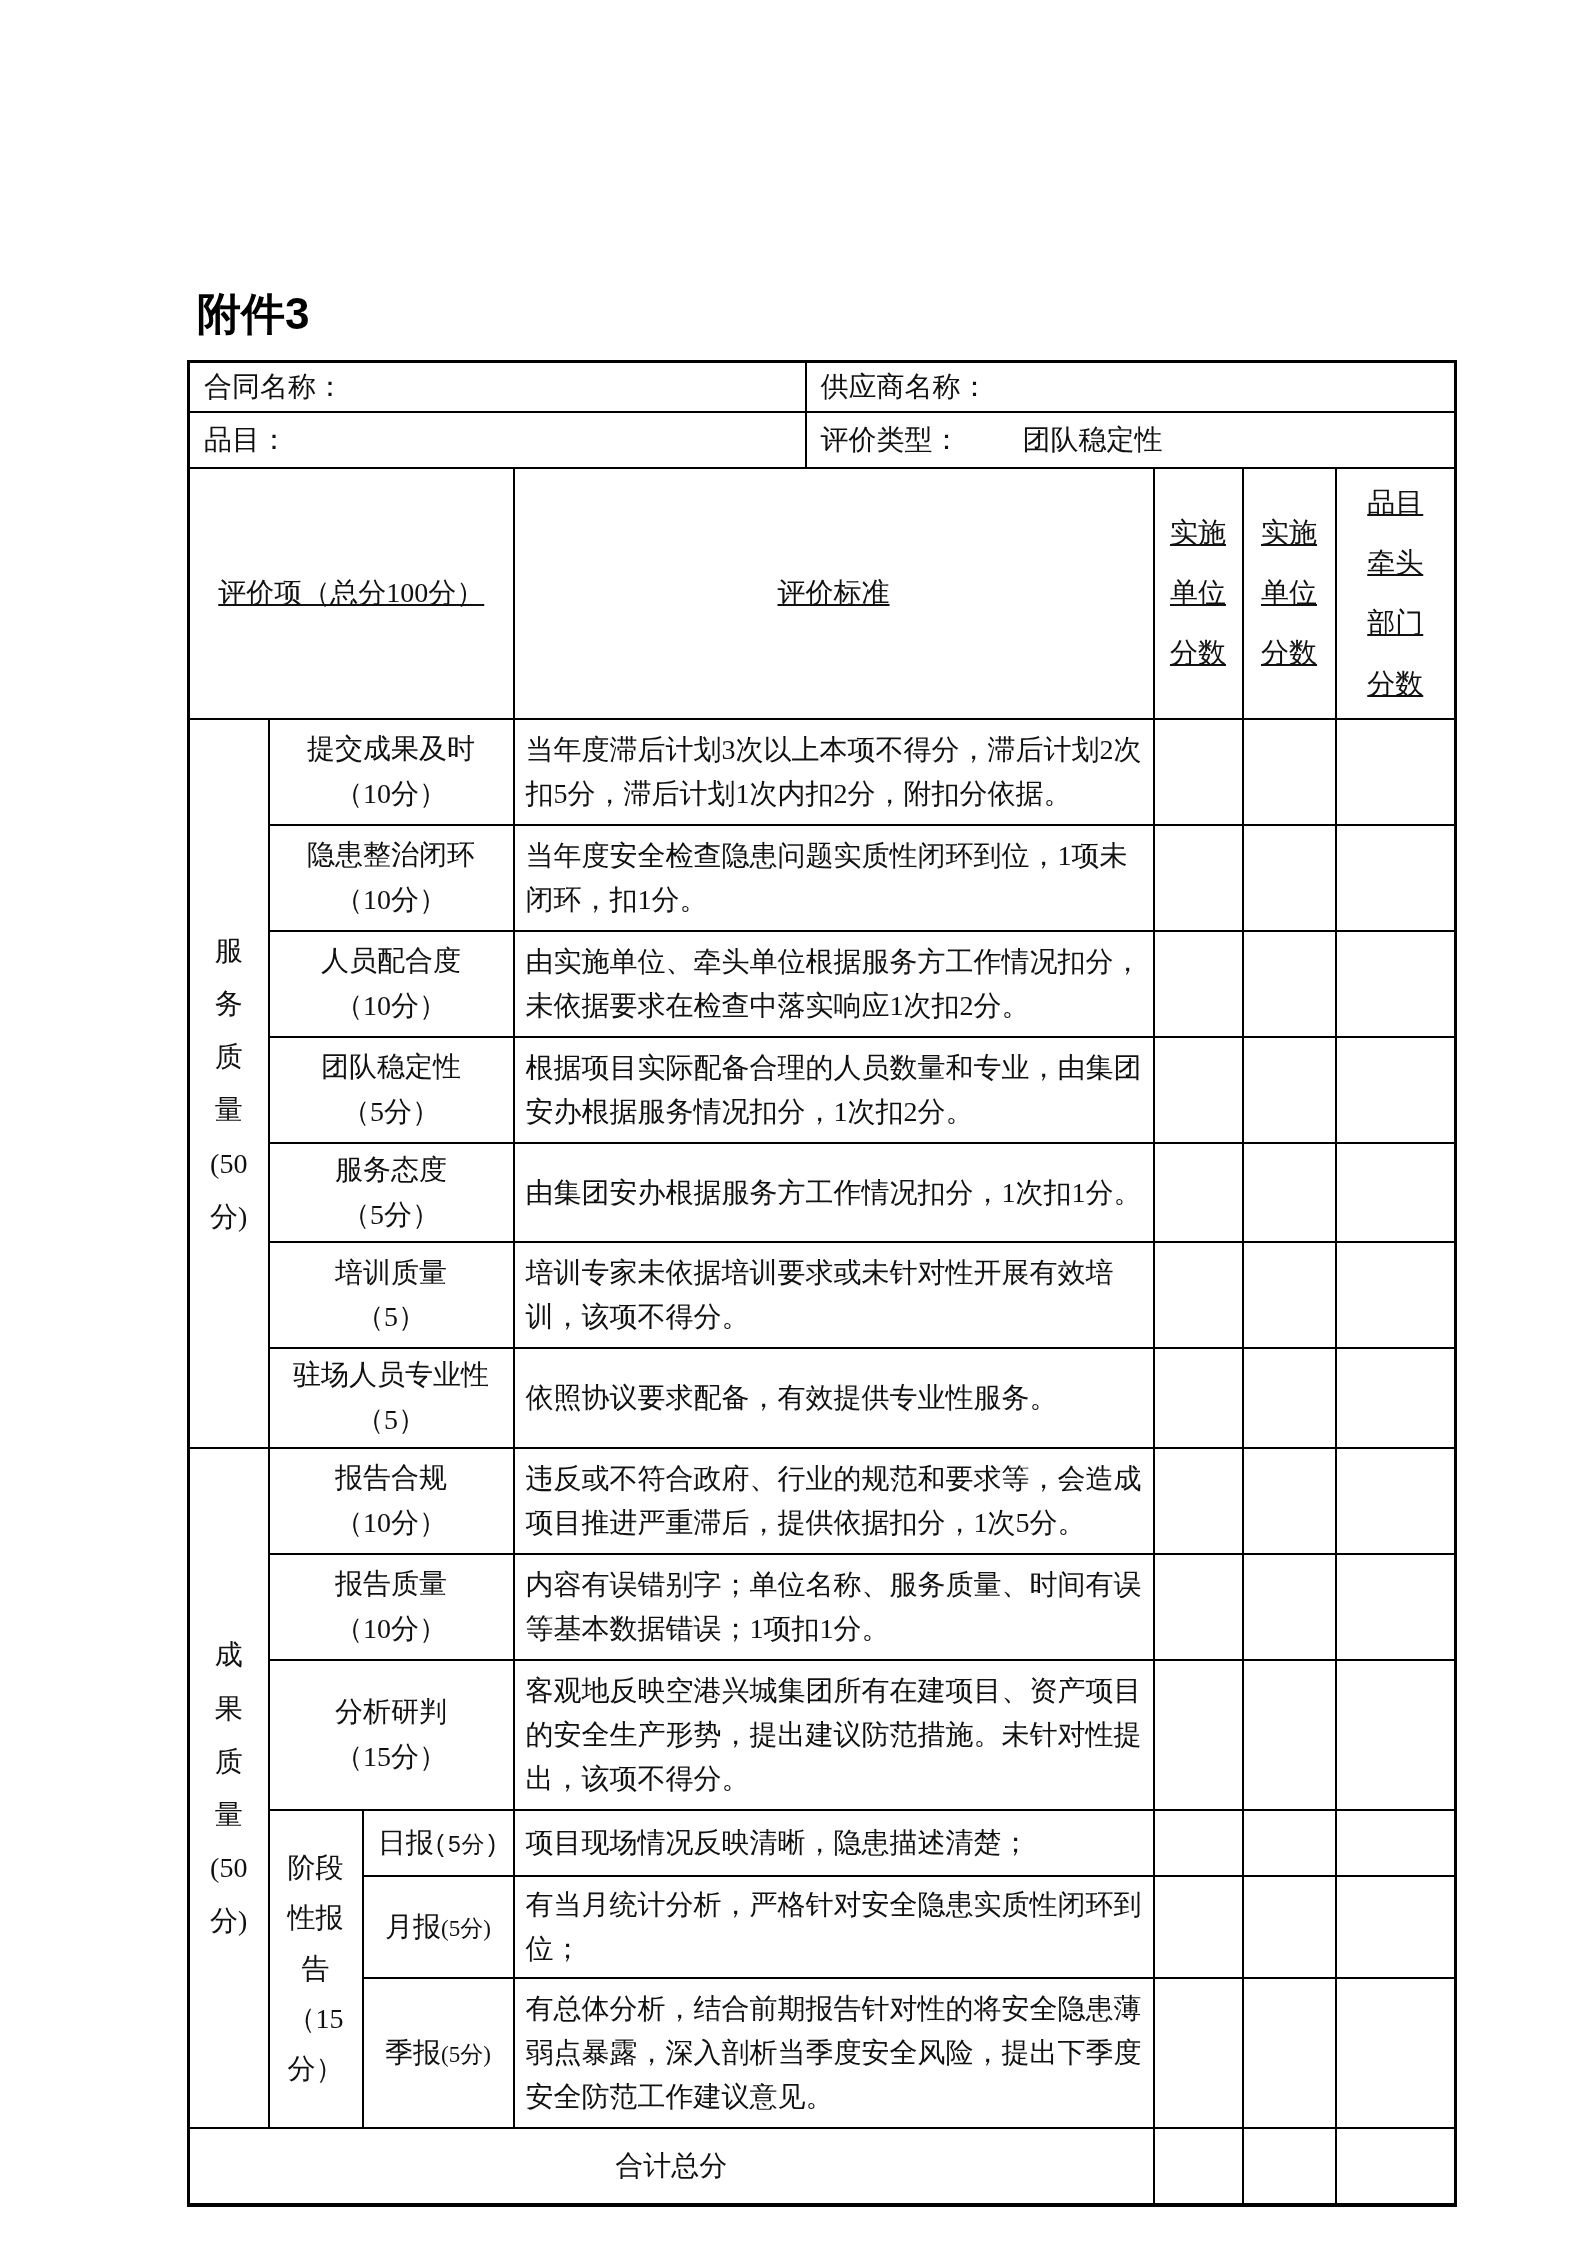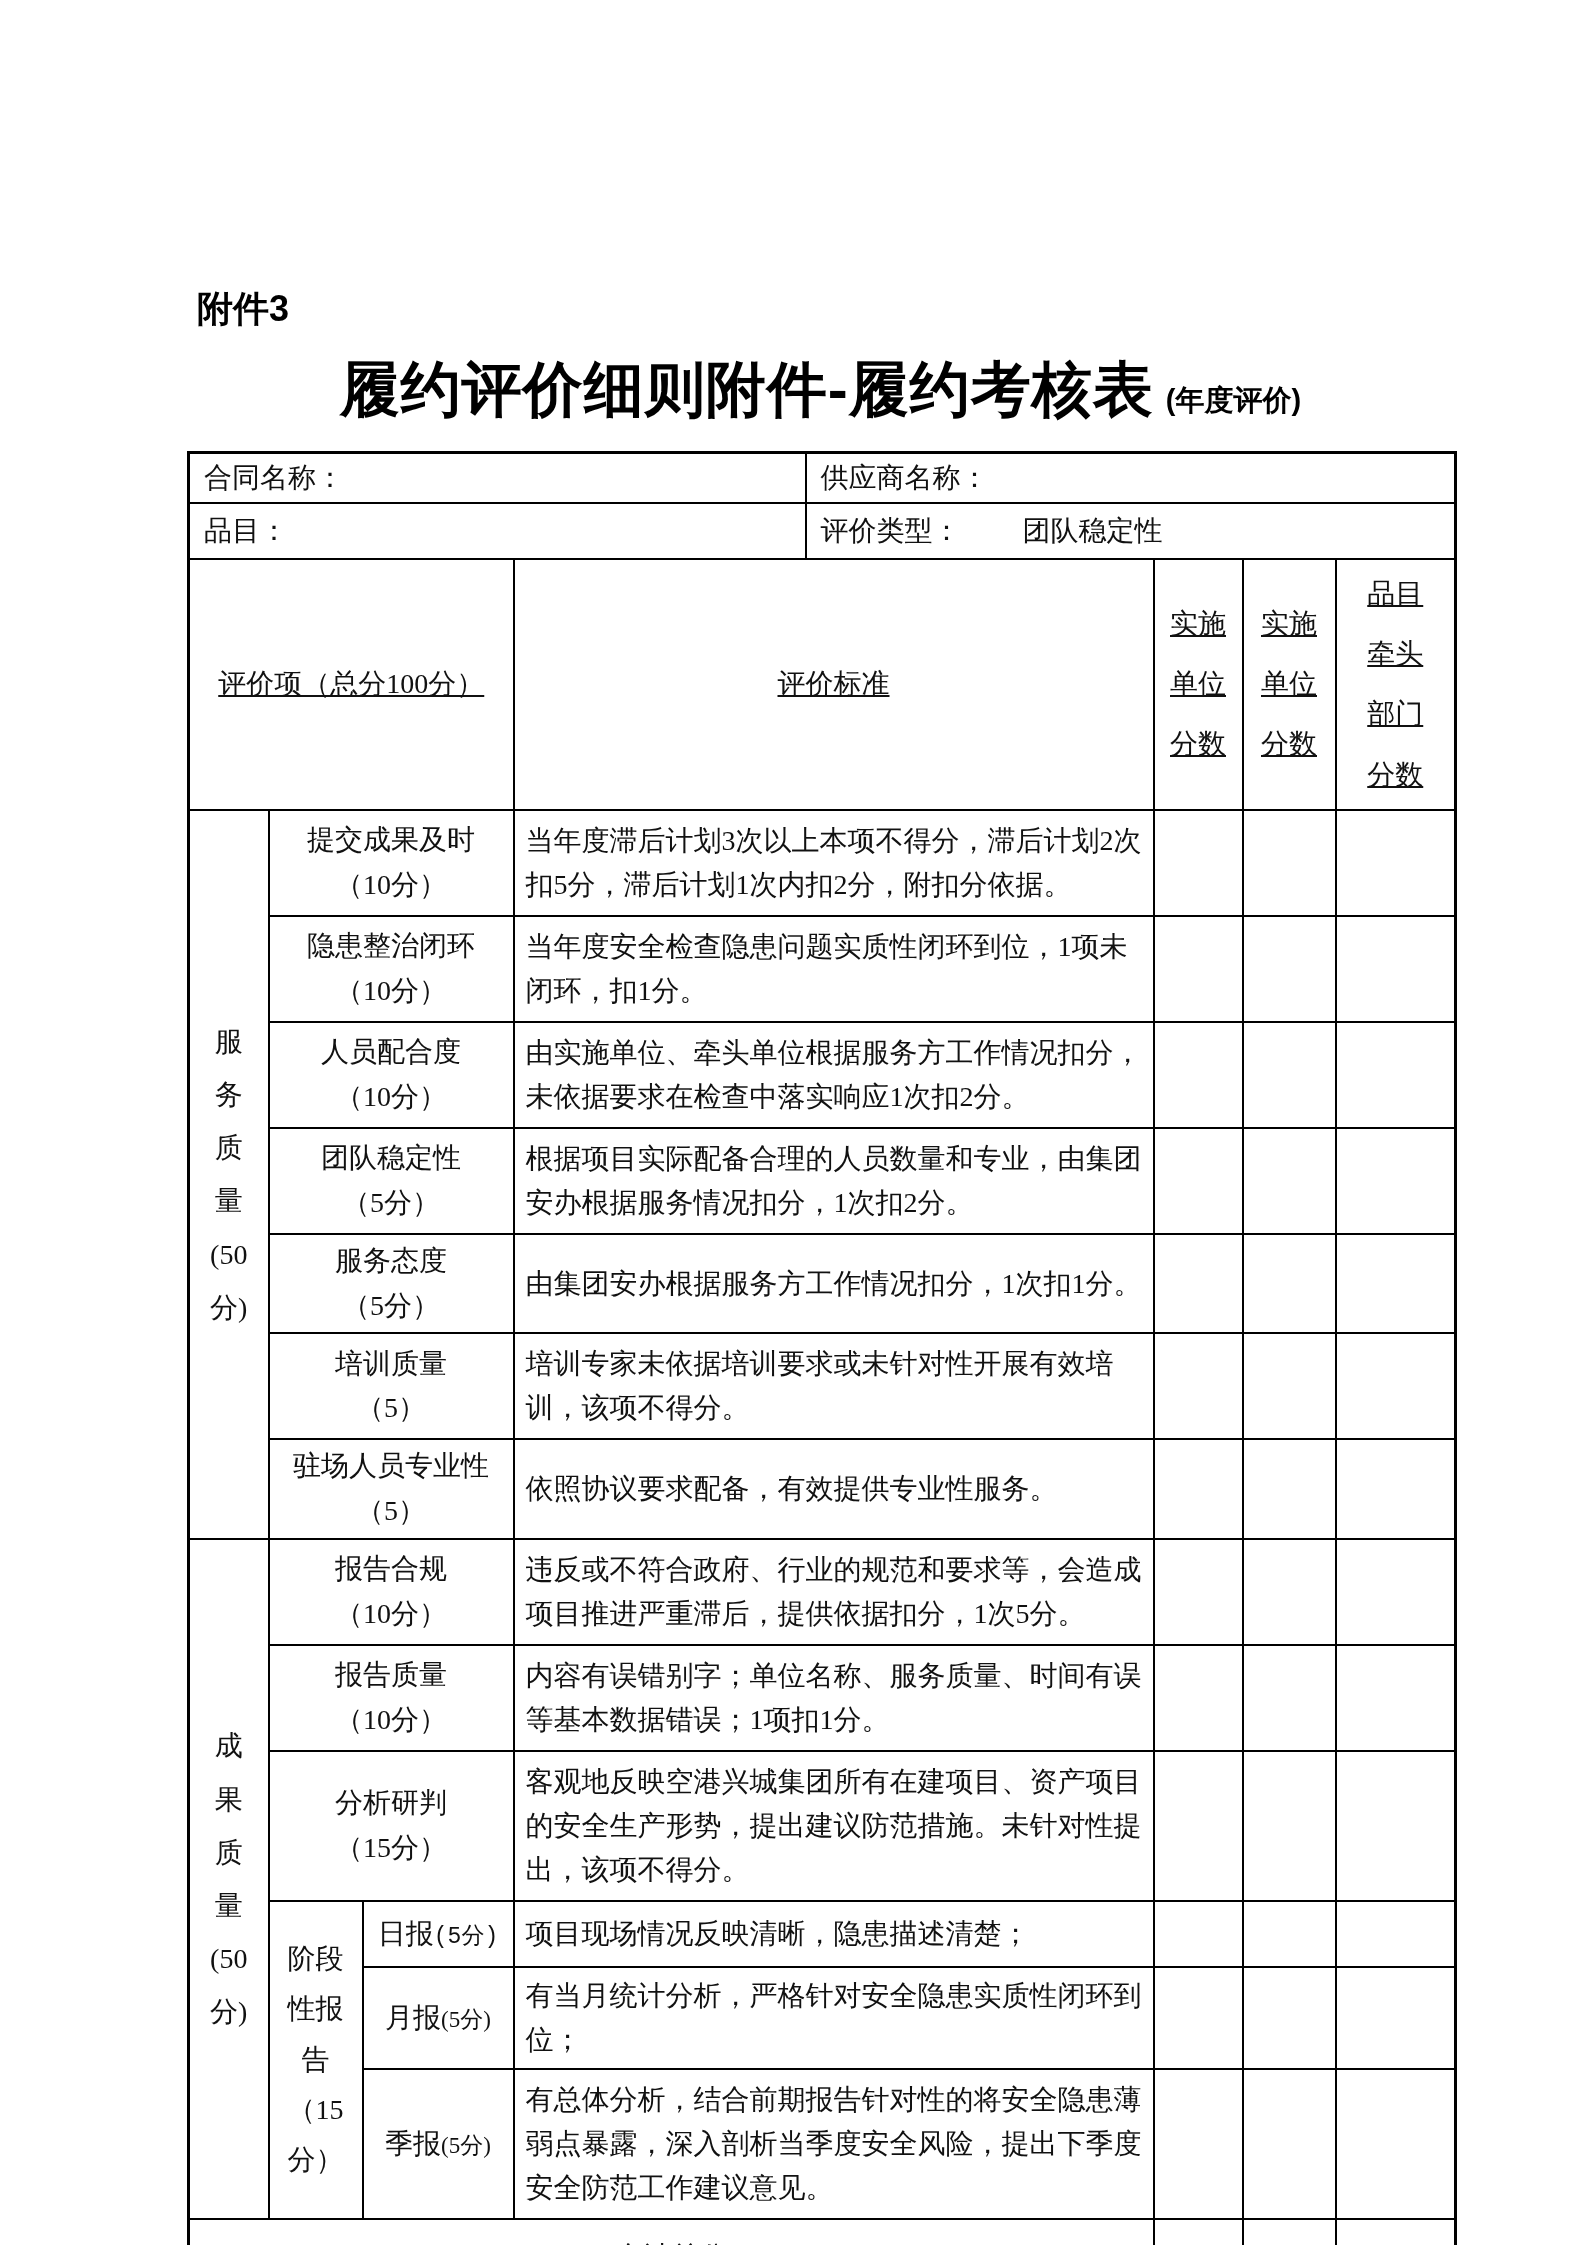--- a/index.html
+++ b/index.html
@@ -4,21 +4,21 @@
 <style>
   html,body{margin:0;padding:0;background:#ffffff;}
   body{
     width:1587px;height:2245px;position:relative;
     font-family:"Liberation Serif","DejaVu Serif",serif;
     color:#111;
   }
   .page{padding:285px 0 0 187px;}
   .attachment{
     font-family:"Liberation Sans","DejaVu Sans",sans-serif;
-    font-weight:700;font-size:36px;color:#000;margin:0 0 16px 10px;
+    font-weight:700;font-size:44px;color:#000;margin:0 0 16px 10px;
   }
   .title-line{
     width:1267px;text-align:center;margin:0 0 20px 0;white-space:nowrap;
   }
   .doc-title{
     font-family:"Liberation Sans","DejaVu Sans",sans-serif;
     font-weight:700;font-size:60px;color:#000;letter-spacing:1px;
   }
   .doc-title-suffix{
     font-family:"Liberation Sans","DejaVu Sans",sans-serif;
@@ -56,23 +56,20 @@
   .h96{height:96px;} .h72{height:72px;} .h80{height:80px;}
   .h140{height:140px;} .h56{height:56px;font-family:Liberation Mono, monospace;} .h84{height:84px;} .h44{height:44px;} .h50{height:50px;}
 </style>
 </head>
 <body>
 
 <div class="page">
 
   <div class="attachment">附件3</div>
 
-  <div class="title-line">
-    <span class="doc-title">履约评价细则附件-履约考核表</span><span class="doc-title-suffix">(年度评价)</span>
-  </div>
 
   <table class="eval">
     <colgroup>
       <col style="width:80px">
         <col style="width:94px">
         <col style="width:151px">
       <col style="width:292px">
         <col style="width:348px">
       <col style="width:89px">
         <col style="width:93px">

